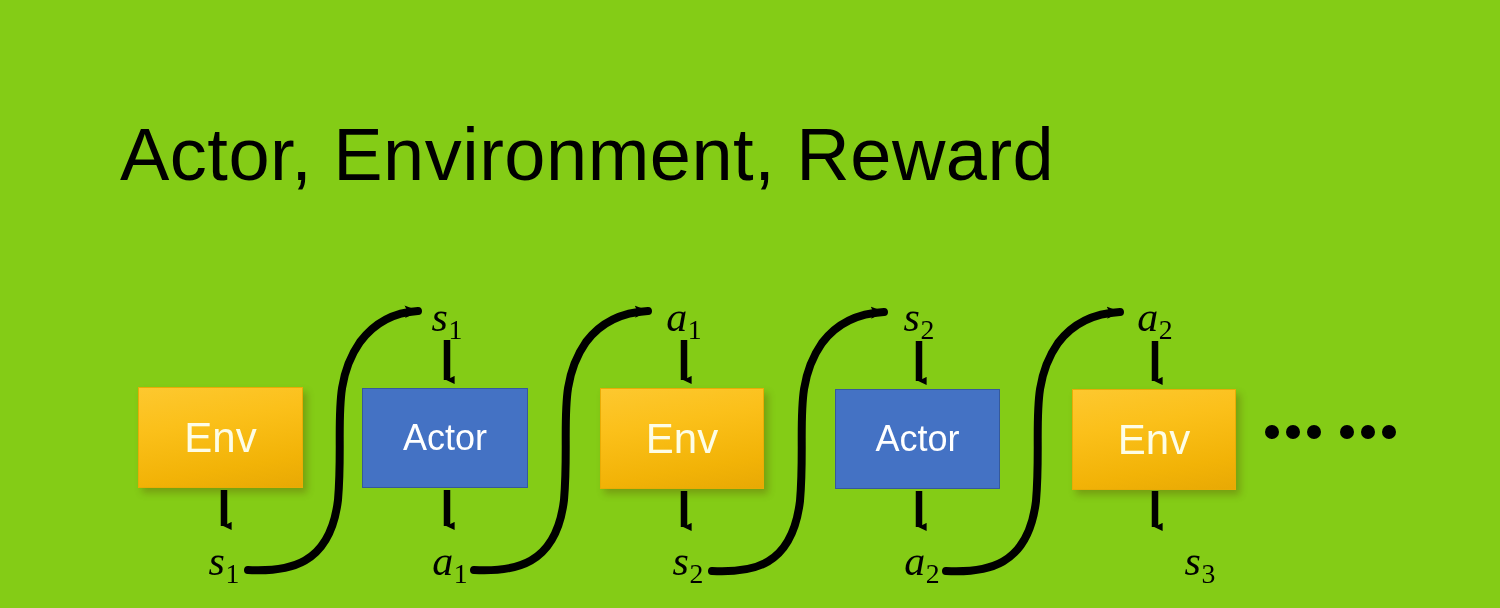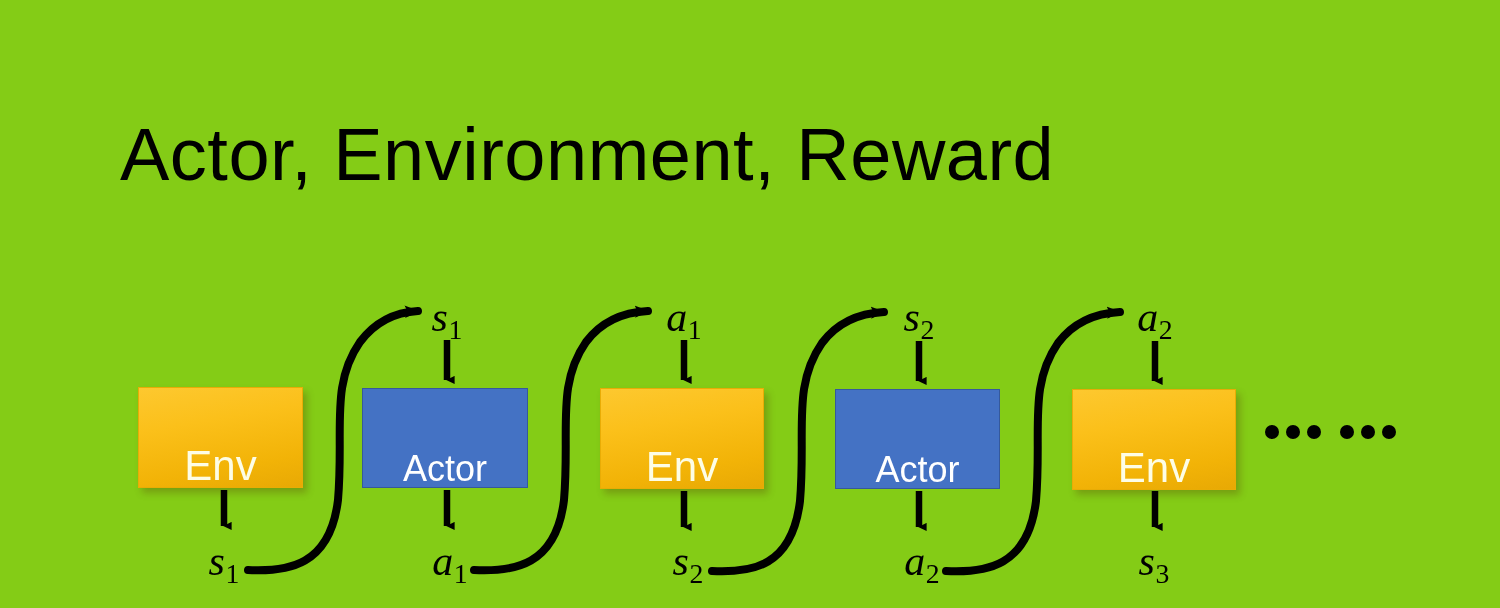--- a/index.html
+++ b/index.html
@@ -41,21 +41,21 @@
     top: 0;
     width: 1500px;
     height: 608px;
     pointer-events: none;
   }
 
   
   .node {
     position: absolute;
     display: flex;
-    align-items: flex-end;
+    align-items: center;
     justify-content: center;
     box-sizing: border-box;
     font-family: "Liberation Sans", sans-serif;
     font-weight: 400;
     line-height: 1;
     white-space: nowrap;
   }
   .node.env {
     background: linear-gradient(170deg, #fdc82f 0%, #fbc01a 35%, #f2b307 75%, #e8a904 100%);
     color: #fdfde6;
@@ -161,21 +161,21 @@
   </div>
   <div class="mvar" style="left:450px;  top:540px;">
     <span>a</span><span class="sub">1</span>
   </div>
   <div class="mvar" style="left:688px;  top:540px;">
     <span>s</span><span class="sub">2</span>
   </div>
   <div class="mvar" style="left:922px;  top:540px;">
     <span>a</span><span class="sub">2</span>
   </div>
-  <div class="mvar" style="left:1154px; top:540px;">
+  <div class="mvar" style="left:1200px; top:540px;">
     <span>s</span><span class="sub">3</span>
   </div>
 
   <svg id="wires" viewBox="0 0 1500 608">
     <defs>
       <marker id="ah-down" markerWidth="9" markerHeight="9" refX="4.5" refY="7.6" orient="auto" markerUnits="userSpaceOnUse">
         <path d="M0.4,0 L8.6,0 L4.5,8.4 Z" fill="#000000"></path>
       </marker>
       <marker id="ah-curve" markerWidth="15" markerHeight="13" refX="13.2" refY="6.5" orient="auto" markerUnits="userSpaceOnUse">
         <path d="M0,0.3 L14.4,6.5 L0,12.7 L3.0,6.5 Z" fill="#000000"></path>

